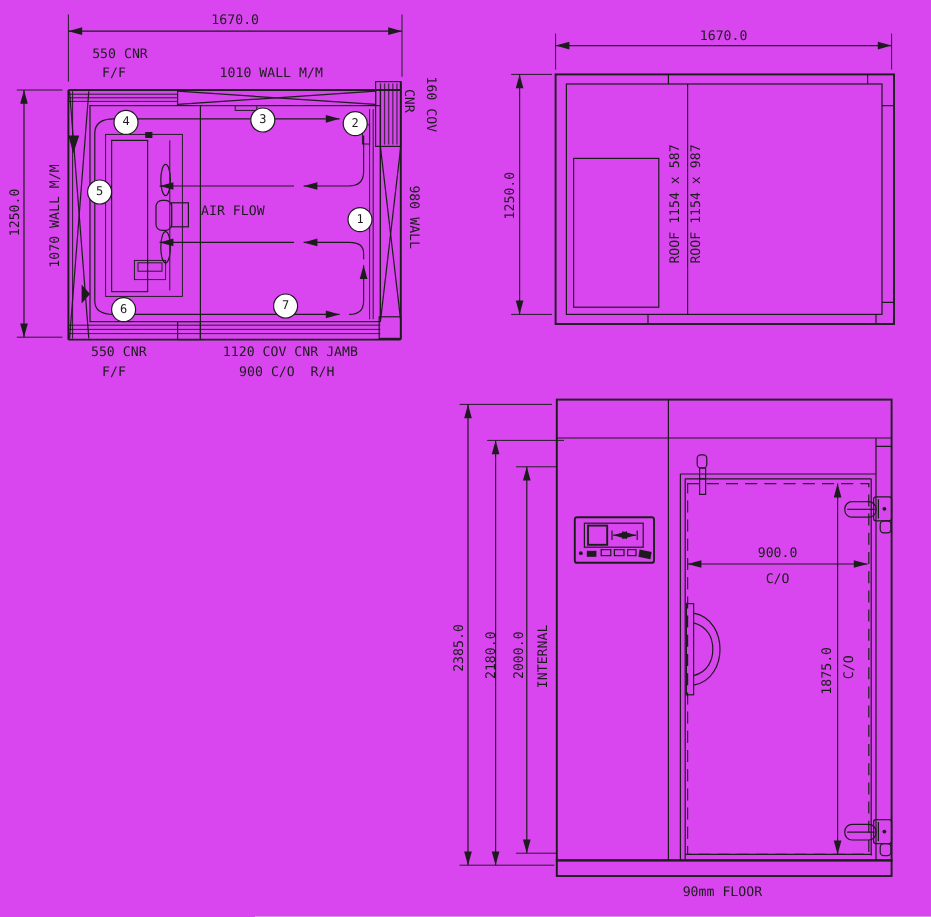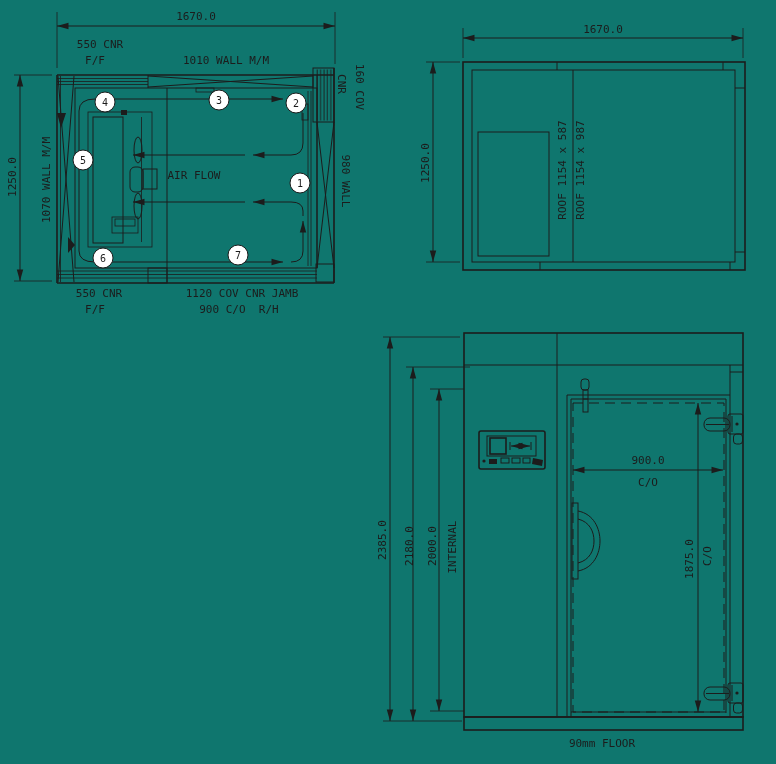--- a/index.html
+++ b/index.html
@@ -1,16 +1,16 @@
 <!DOCTYPE html>
 <html><head>
 <meta charset="utf-8">
 <style>
   html,body{margin:0;padding:0;background:#ffffff;}
-  .stage{width:776px;height:764px;background:#0f766e;position:relative;}
+  .stage{width:776px;height:764px;background:#d946ef;position:relative;}
   .ln{stroke:#1c1c1c;stroke-width:1;fill:none;stroke-linecap:butt;}
   .ln2{stroke:#1c1c1c;stroke-width:1.6;fill:none;}
   .lnt{stroke:#1c1c1c;stroke-width:0.8;fill:none;}
   .dash{stroke-dasharray:10 6;}
   .fillb{fill:#1c1c1c;stroke:none;}
   .wfill{fill:#ffffff;}
   .txt{font-family:"DejaVu Sans Mono","Liberation Mono",monospace;font-size:11px;fill:#1c1c1c;stroke:none;}
   .small{font-size:10px;}
   .anch{text-anchor:middle;}
   .mid{dominant-baseline:central;}

